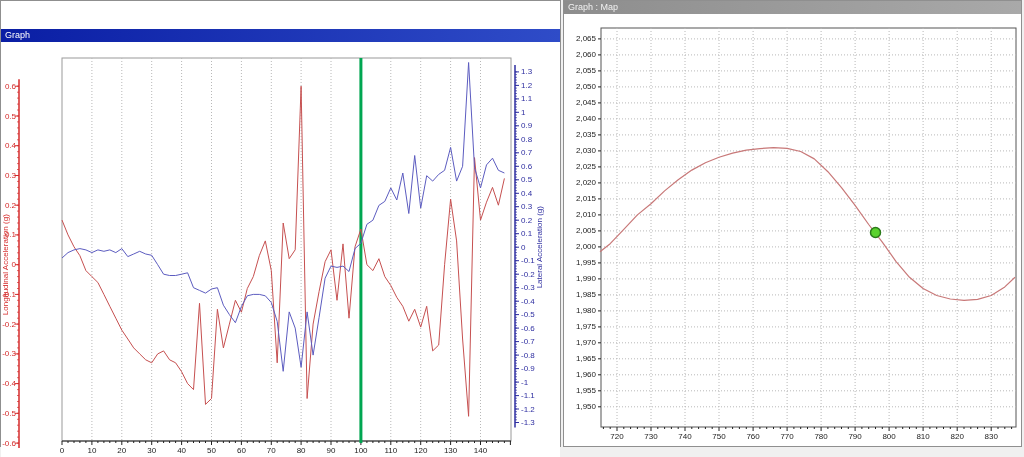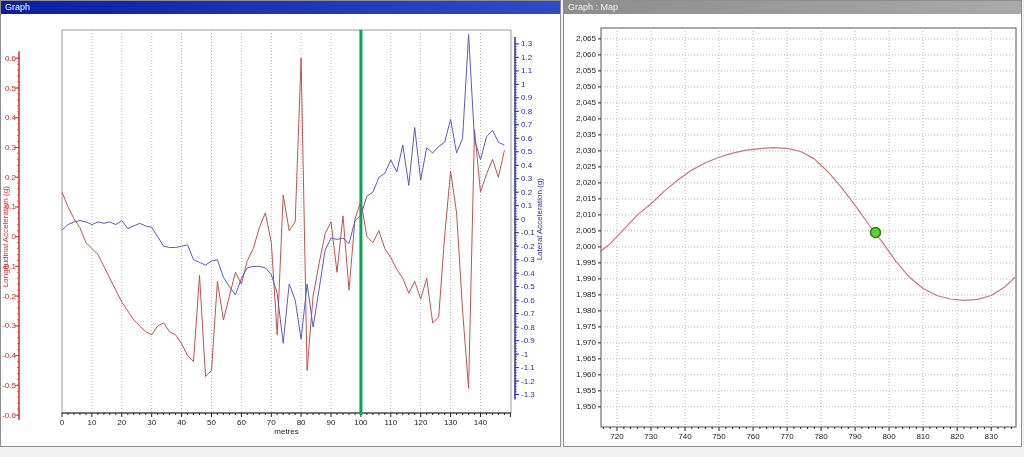--- a/index.html
+++ b/index.html
@@ -2,21 +2,21 @@
 <html><head>
 <meta charset="utf-8">
 <style>
   html,body{margin:0;padding:0;background:#e9e9e9;}
   body{width:1024px;height:457px;overflow:hidden;font-family:"Liberation Sans",sans-serif;}
   .desktop{position:absolute;left:0;top:0;width:1024px;height:457px;background:#f0f0f0;}
   .window{position:absolute;top:0;height:447px;background:#ffffff;border:1px solid #8f8f8f;box-sizing:border-box;}
   .window-left{left:0;width:561px;}
   .window-right{left:563px;width:459px;}
   .titlebar{height:13px;display:flex;align-items:center;padding:0 4px;font-size:9px;line-height:13px;color:#ffffff;user-select:none;}
-  .titlebar-active{background:linear-gradient(to right,#0a1ea4,#2f4cc8);}
+  .titlebar-active{background:linear-gradient(to right,#0a1ea4,#2f4cc8);margin-top:28px;}
   .titlebar-inactive{background:linear-gradient(to right,#8d8d8d,#a9a9a9);color:#f2f2f2;}
   .window-body{position:relative;width:100%;height:calc(100% - 13px);background:#ffffff;overflow:hidden;}
   svg{display:block;}
   svg text{font-family:"Liberation Sans",sans-serif;font-size:8px;}
 </style>
 </head>
 <body>
 
 <div class="desktop">
 

